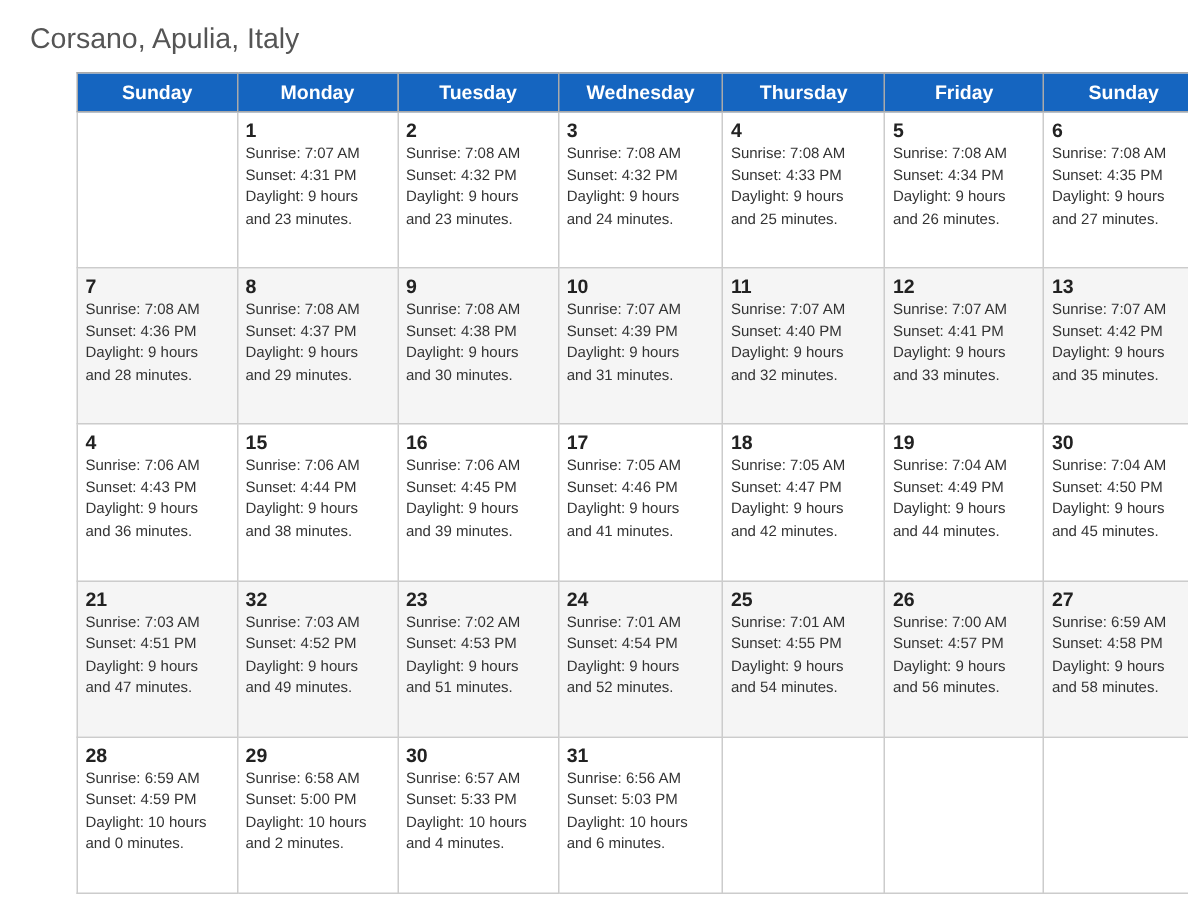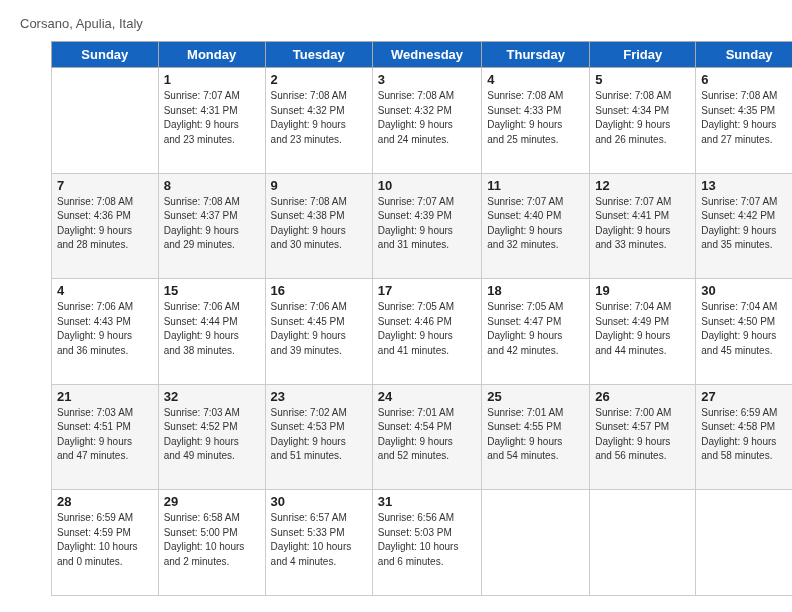--- a/index.html
+++ b/index.html
@@ -46,21 +46,21 @@
     .title-block {
       text-align: right;
     }
     .month-title {
       font-size: 36px;
       font-weight: 300;
       color: #222;
       line-height: 1.1;
     }
     .subtitle {
-      font-size: 13px;
+      font-size: 19px;
       color: #555;
     }
     .calendar {
       width: 100%;
       border-collapse: collapse;
       flex: 1;
       margin-left: 31px;
     }
     .calendar th {
       background: #1565C0;

